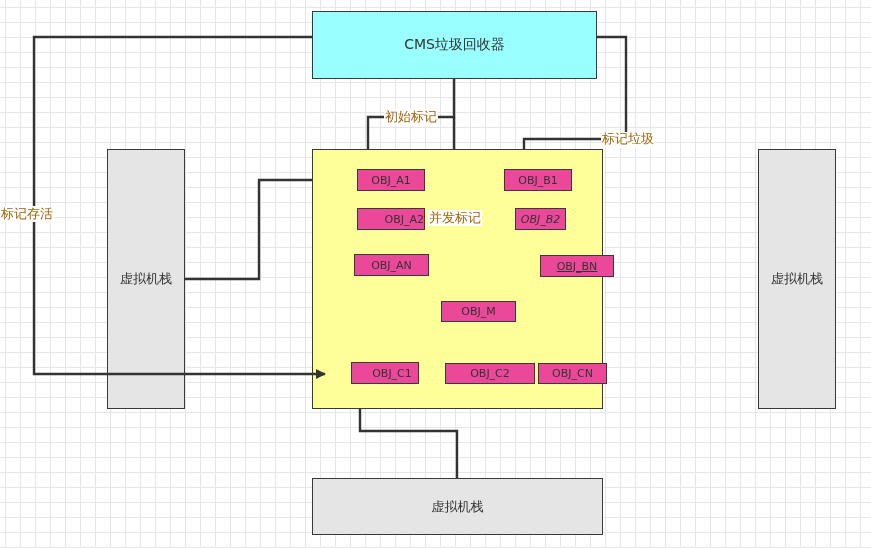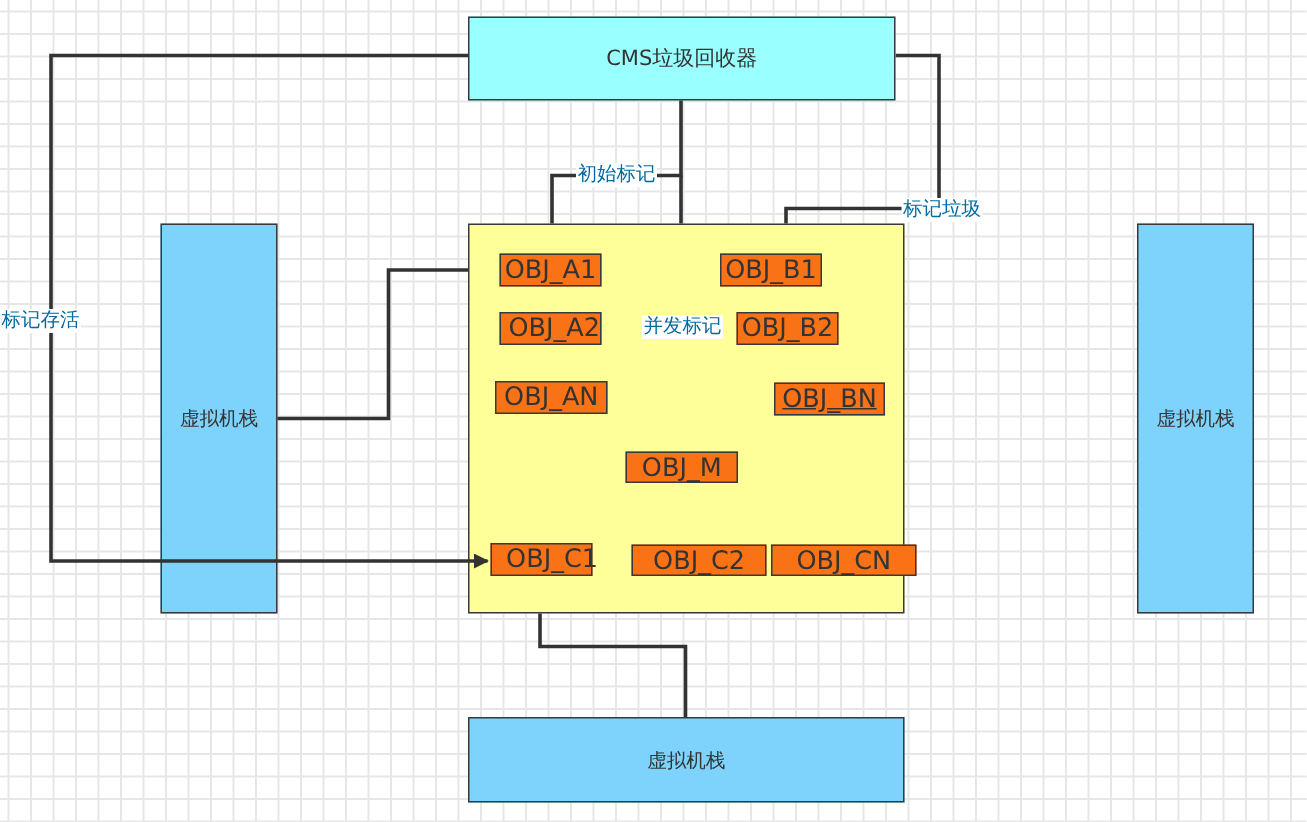--- a/index.html
+++ b/index.html
@@ -15,24 +15,24 @@
     color: #333333;
   }
   .node {
     position: absolute; box-sizing: border-box;
     border: 1px solid #36393d;
     display: flex; align-items: center; justify-content: center;
     font-size: 13px; color: #333333;
   }
   .gc { background: #99ffff; font-size: 14px; }
   .heap { background: #ffff99; }
-  .stack { background: #7dd3fc; }
-  .obj { background: #f97316; font-size: 17px; }
+  .stack { background: #e5e5e5; }
+  .obj { background: #ec4899; font-size: 11px; margin-left: 24px; }
   .lbl {
-    position: absolute; font-size: 13px; color: #0369a1;
+    position: absolute; font-size: 13px; color: #a16207;
     background: #ffffff; padding: 0 1px; line-height: 16px; white-space: nowrap;
   }
   svg#edges { position: absolute; left: 0; top: 0; }
   svg#edges-top { position: absolute; left: 0; top: 0; pointer-events: none; }
 </style>
 </head>
 <body>
 
 <svg id="edges" width="871" height="548">
   <defs>
@@ -61,21 +61,21 @@
     <path d="M370,230 L370,253" marker-end="url(#arrs)"></path>
     <path d="M525,191 L525,207" marker-end="url(#arrs)"></path>
     <path d="M525,230 L525,254" marker-end="url(#arrs)"></path>
   </g>
   <g fill="none" stroke="#333333" stroke-width="2.4">
     <path d="M395,374 L420,374" marker-end="url(#arr)"></path>
     <path d="M488,374 L513,374" marker-end="url(#arr)"></path>
   </g>
 </svg>
 
-<div class="node gc" style="left:312px;top:11px;width:285px;height:56px;">
+<div class="node gc" style="left:312px;top:11px;width:285px;height:68px;">
   <span>CMS垃圾回收器</span>
 </div>
 
 <div class="node stack" style="left:107px;top:149px;width:78px;height:260px;">
   <span>虚拟机栈</span>
 </div>
 
 <div class="node stack" style="left:758px;top:149px;width:78px;height:260px;">
   <span>虚拟机栈</span>
 </div>
@@ -92,38 +92,38 @@
 <div class="node obj" style="left:333px;top:208px;width:68px;height:22px;justify-content:flex-end;">
   <span>OBJ_A2</span>
 </div>
 <div class="node obj" style="left:330px;top:254px;width:75px;height:22px;">
   <span>OBJ_AN</span>
 </div>
 
 <div class="node obj" style="left:480px;top:169px;width:68px;height:22px;">
   <span>OBJ_B1</span>
 </div>
-<div class="node obj" style="left:491px;top:208px;width:68px;height:22px;">
+<div class="node obj" style="left:491px;top:208px;width:51px;height:22px;font-style:italic;">
   <span>OBJ_B2</span>
 </div>
 <div class="node obj" style="left:516px;top:255px;width:74px;height:22px;text-decoration:underline;">
   <span>OBJ_BN</span>
 </div>
 
 <div class="node obj" style="left:417px;top:301px;width:75px;height:21px;text-align:right;">
   <span>OBJ_M</span>
 </div>
 
 <div class="node obj" style="left:327px;top:362px;width:68px;height:22px;padding-left:14px;">
   <span>OBJ_C1</span>
 </div>
 <div class="node obj" style="left:421px;top:363px;width:90px;height:21px;">
   <span>OBJ_C2</span>
 </div>
-<div class="node obj" style="left:514px;top:363px;width:97px;height:21px;text-align:center;">
+<div class="node obj" style="left:514px;top:363px;width:69px;height:21px;text-align:center;">
   <span>OBJ_CN</span>
 </div>
 
 <svg id="edges-top" width="871" height="548">
   <defs>
     <marker id="arr2" markerWidth="10" markerHeight="10" refX="9" refY="5" orient="auto" markerUnits="userSpaceOnUse">
       <path d="M0,0 L10,5 L0,10 z" fill="#333333"></path>
     </marker>
   </defs>
   <path d="M312,37 L34,37 L34,374 L325,374" fill="none" stroke="#333333" stroke-width="2.4" marker-end="url(#arr2)"></path>

